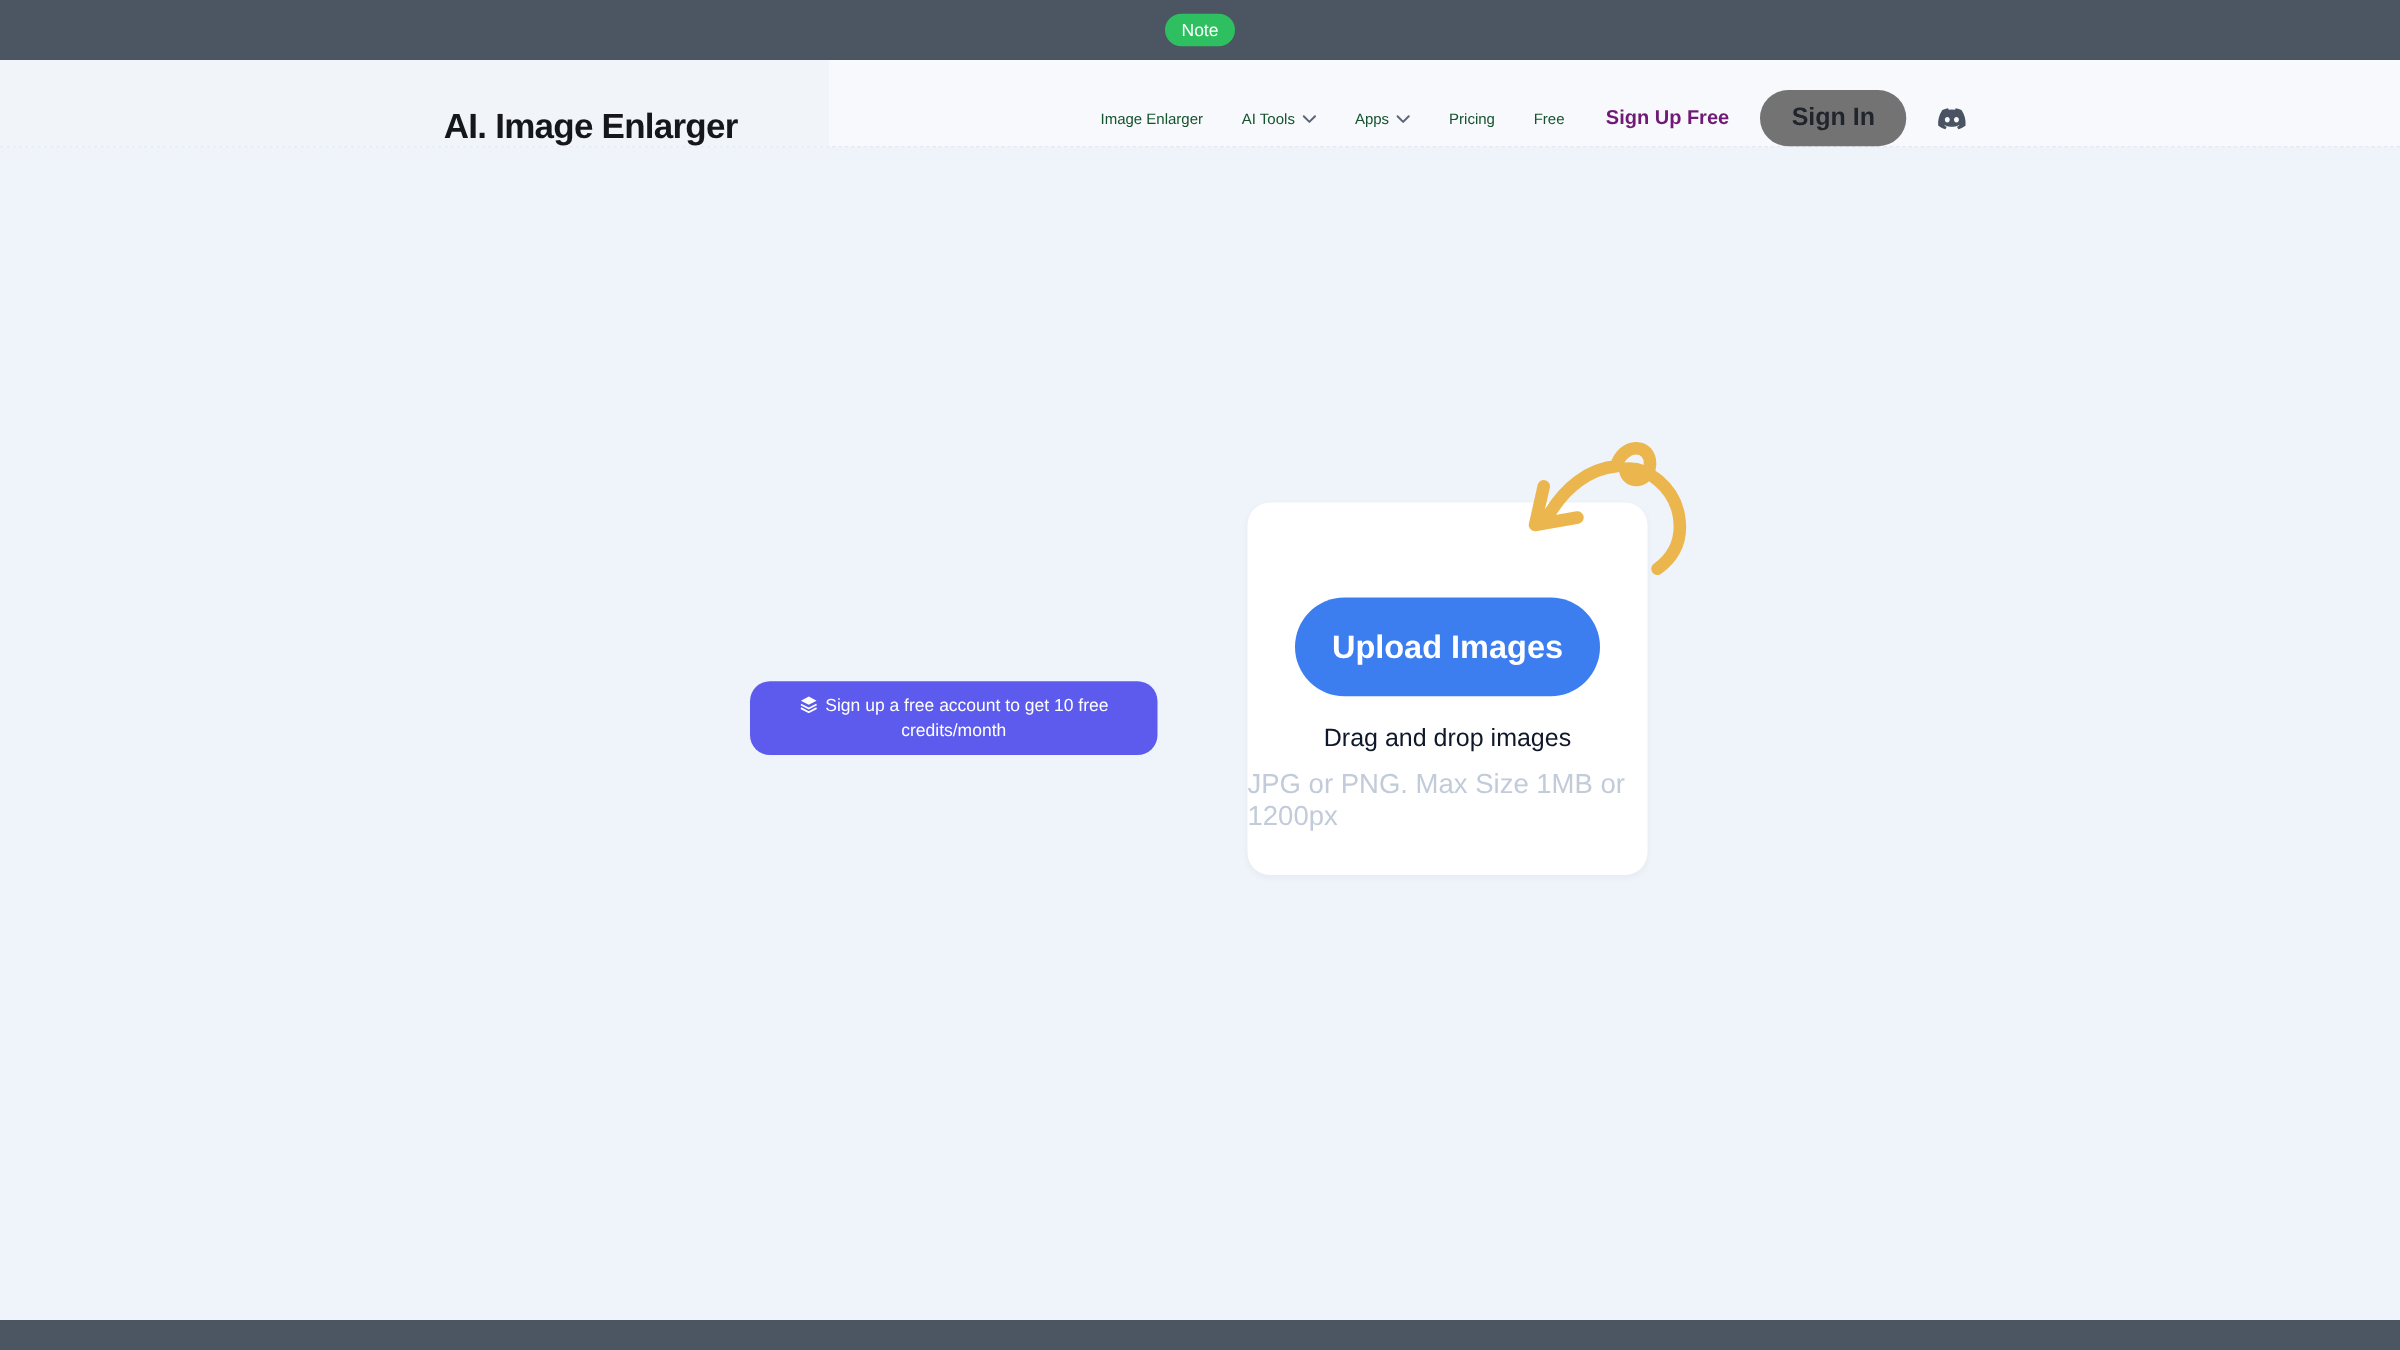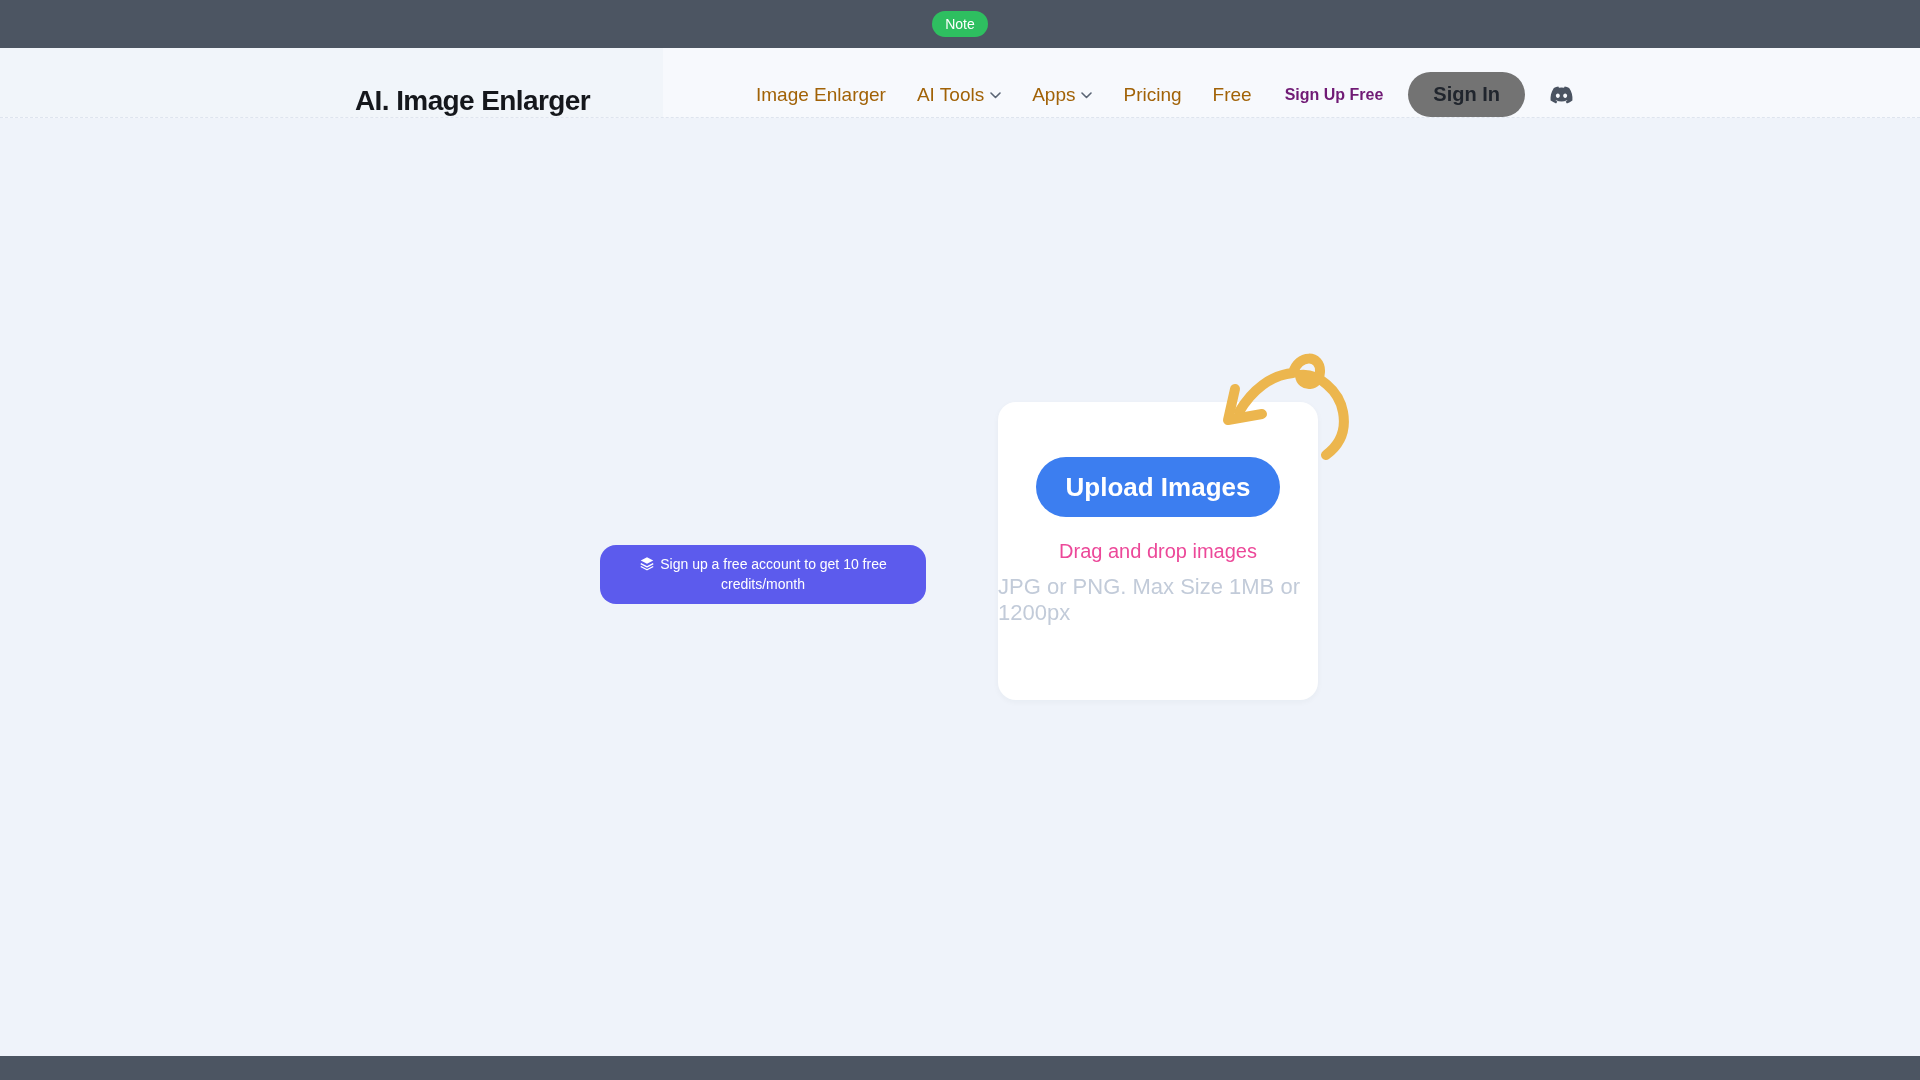--- a/index.html
+++ b/index.html
@@ -36,21 +36,21 @@
   .header > * { position:relative; }
   .logo {
     font-size:28px; font-weight:800; letter-spacing:-0.6px;
     color:#15171c; white-space:nowrap; cursor:pointer;
   }
   .nav {
     margin-left:auto; display:flex; align-items:center; gap:31px;
   }
   .nav-item {
     display:flex; align-items:center; gap:6px;
-    font-size:19px; color:#a16207; text-decoration:none; cursor:pointer;
+    font-size:12px; color:#14532d; text-decoration:none; cursor:pointer;
     white-space:nowrap;
   }
   .chevron { width:11px; height:7px; margin-top:2px; }
   .signup-link {
     font-size:16px; font-weight:700; color:#701a75; cursor:pointer;
     white-space:nowrap; margin-left:2px;
   }
   .signin-btn {
     background:#737373; border:none; border-radius:999px;
     padding:11px 25px; font-size:20px; font-weight:700; color:#20252d;
@@ -72,27 +72,27 @@
   }
   .layers-icon { width:16px; height:15px; vertical-align:-2px; margin-right:5px; }
 
   .upload-card {
     position:absolute; left:998px; top:284px; width:320px; height:298px;
     background:#ffffff; border-radius:18px;
     box-shadow:0 2px 6px rgba(30,41,59,0.04);
     display:flex; flex-direction:column; align-items:center;
   }
   .upload-btn {
-    margin-top:55px; width:244px; height:60px;
+    margin-top:76px; width:244px; height:79px;
     background:#3c7ef0; border:none; border-radius:999px;
     color:#ffffff; font-size:26px; font-weight:700; font-family:inherit;
     cursor:pointer;
   }
   .drop-title {
-    margin-top:23px; font-size:20px; font-weight:500; color:#ec4899;
+    margin-top:23px; font-size:20px; font-weight:500; color:#0f172a;
   }
   .drop-hint {
     margin-top:11px; font-size:22px; color:#c2cbd9;
   }
 
   .doodle-arrow {
     position:absolute; left:1208px; top:232px; width:162px; height:118px;
     pointer-events:none;
   }
 

